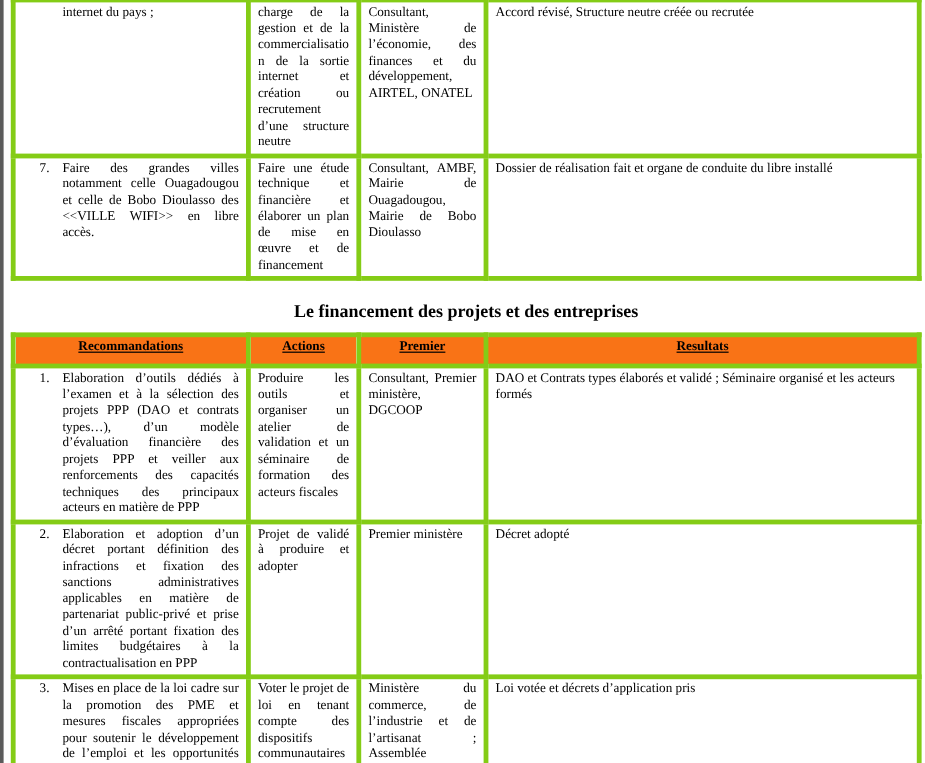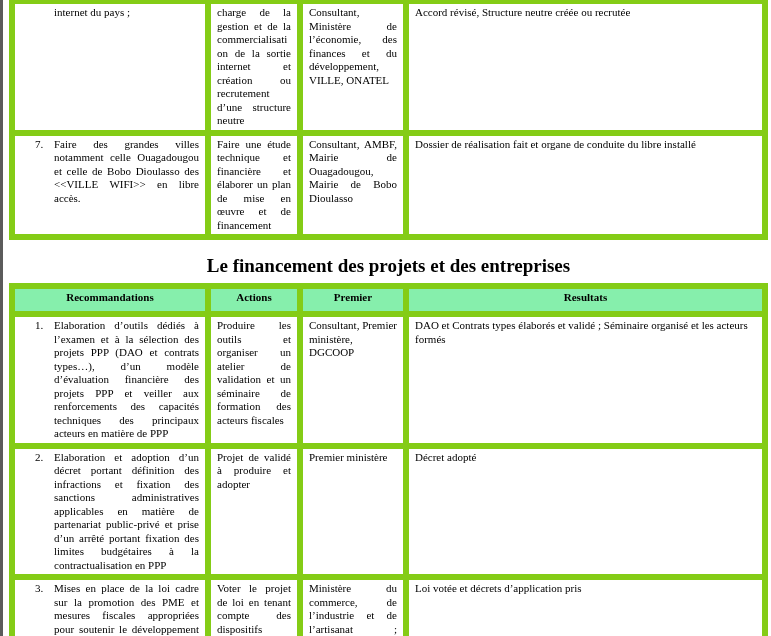--- a/index.html
+++ b/index.html
@@ -21,57 +21,58 @@
     width: 759px;
   }
   table.tbl {
     border-collapse: collapse;
     table-layout: fixed;
     width: 759px;
     font-size: 11px;
     line-height: 13.5px;
   }
   table.tbl td, table.tbl th {
-    border: 6px solid #84cc16;
+    border: 4px solid #84cc16;
     padding: 2px 6px 2px 6px;
     vertical-align: top;
     overflow: hidden;
     word-wrap: break-word;
   }
   table.upper { margin-top: -2px; }
   .row-a td { height: 106px; }
   .row-b td { height: 88px; }
   .hdr-row th {
-    background: #86efac;
+    background: #f97316;
     height: 18px;
     font-weight: bold;
     text-align: center;
     vertical-align: middle;
     padding: 2px 4px;
+    text-decoration: underline;
   }
   .r1 td { height: 106px; }
   .r2 td { height: 106px; }
   .r3 td { height: 129px; }
   td.just { text-align: justify; }
   td.vmid { vertical-align: middle; margin-top: 40px; }
   .li { display: flex; }
   .num {
     flex: 0 0 33px;
     width: 33px;
     box-sizing: border-box;
     padding-left: 14px;
   }
   .li-text {
     flex: 1 1 auto;
     text-align: justify;
   }
   .section-title {
     margin: 14px 0 0 0;
     height: 24px;
-    font-size: 19px;
+    font-size: 15px;
     line-height: 24px;
     font-weight: bold;
     text-align: center;
   }
   table.lower { margin-top: 5px; }
 </style>
 </head>
 <body>
 
 <div class="edge-strip"></div>
@@ -87,21 +88,21 @@
     </colgroup>
     <tbody>
       <tr class="row-a">
         <td>
           <div class="li">
             <span class="num"></span>
             <div class="li-text">internet du pays ;</div>
           </div>
         </td>
         <td class="just">charge de la gestion et de la commercialisation de la sortie internet et création ou recrutement d’une structure neutre</td>
-        <td class="just">Consultant, Ministère de l’économie, des finances et du développement, VILLE, ONATEL</td>
+        <td class="just">Consultant, Ministère de l’économie, des finances et du développement, AIRTEL, ONATEL</td>
         <td>Accord révisé, Structure neutre créée ou recrutée</td>
       </tr>
       <tr class="row-b">
         <td>
           <div class="li">
             <span class="num">7.</span>
             <div class="li-text">Faire des grandes villes notamment celle Ouagadougou et celle de Bobo Dioulasso des &lt;&lt;VILLE WIFI&gt;&gt; en libre accès.</div>
           </div>
         </td>
         <td class="just">Faire une étude technique et financière et élaborer un plan de mise en œuvre et de financement</td>

